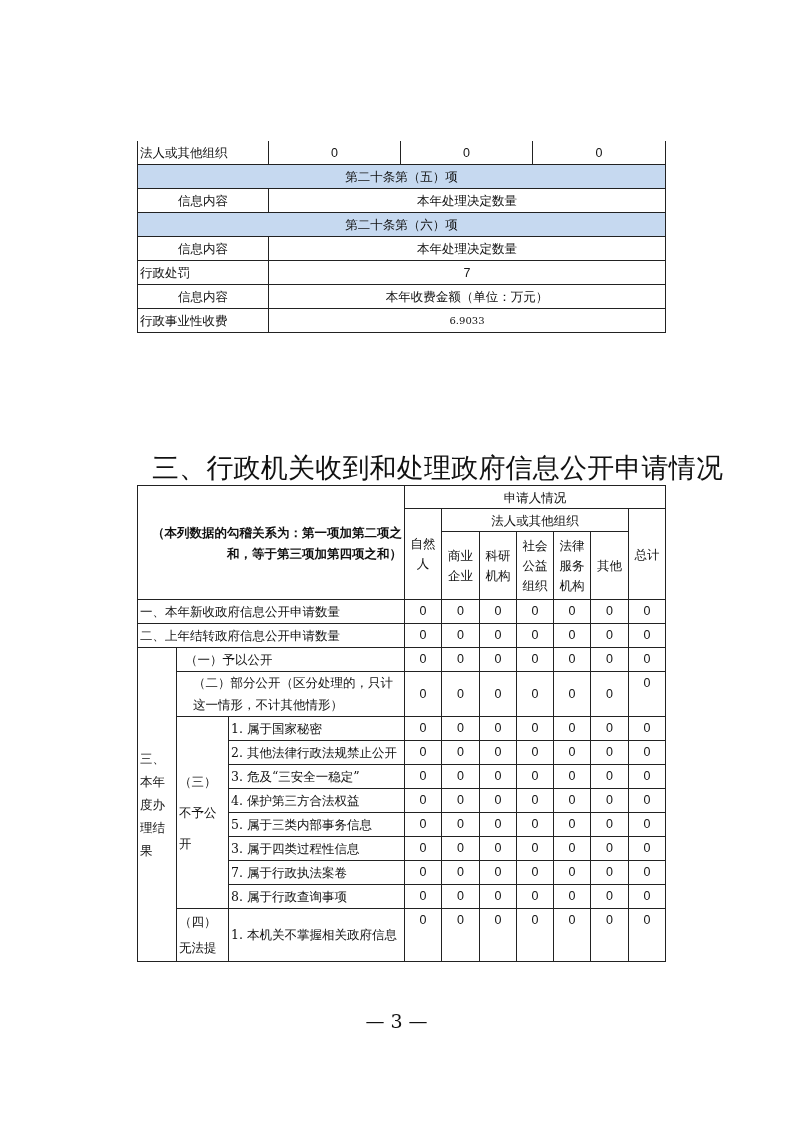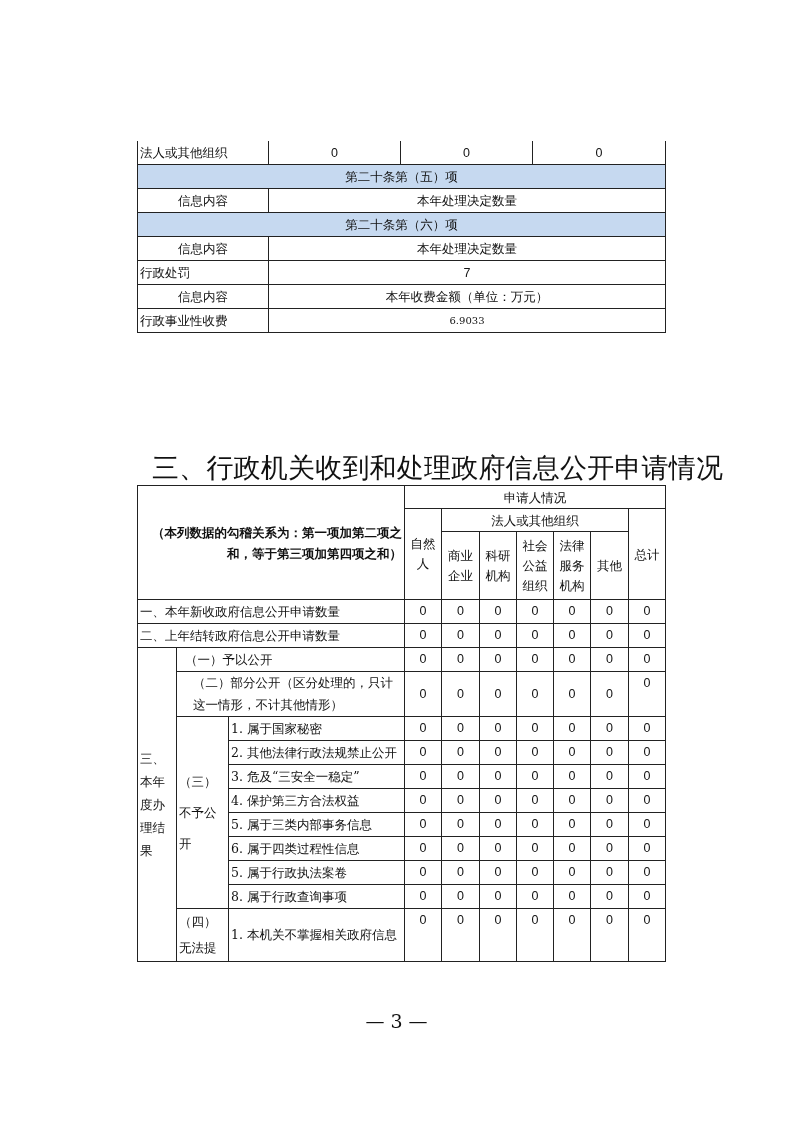--- a/index.html
+++ b/index.html
@@ -187,31 +187,31 @@
     <td>5. 属于三类内部事务信息</td>
     <td class="num">0</td>
     <td class="num">0</td>
     <td class="num">0</td>
     <td class="num">0</td>
     <td class="num">0</td>
     <td class="num">0</td>
     <td class="num">0</td>
   </tr>
   <tr>
-    <td>6. 属于四类过程性信息</td>
-    <td class="num">0</td>
-    <td class="num">0</td>
-    <td class="num">0</td>
-    <td class="num">0</td>
-    <td class="num">0</td>
-    <td class="num">0</td>
-    <td class="num">0</td>
-  </tr>
-  <tr>
-    <td>5. 属于行政执法案卷</td>
+    <td>3. 属于四类过程性信息</td>
+    <td class="num">0</td>
+    <td class="num">0</td>
+    <td class="num">0</td>
+    <td class="num">0</td>
+    <td class="num">0</td>
+    <td class="num">0</td>
+    <td class="num">0</td>
+  </tr>
+  <tr>
+    <td>7. 属于行政执法案卷</td>
     <td class="num">0</td>
     <td class="num">0</td>
     <td class="num">0</td>
     <td class="num">0</td>
     <td class="num">0</td>
     <td class="num">0</td>
     <td class="num">0</td>
   </tr>
   <tr>
     <td>8. 属于行政查询事项</td>

